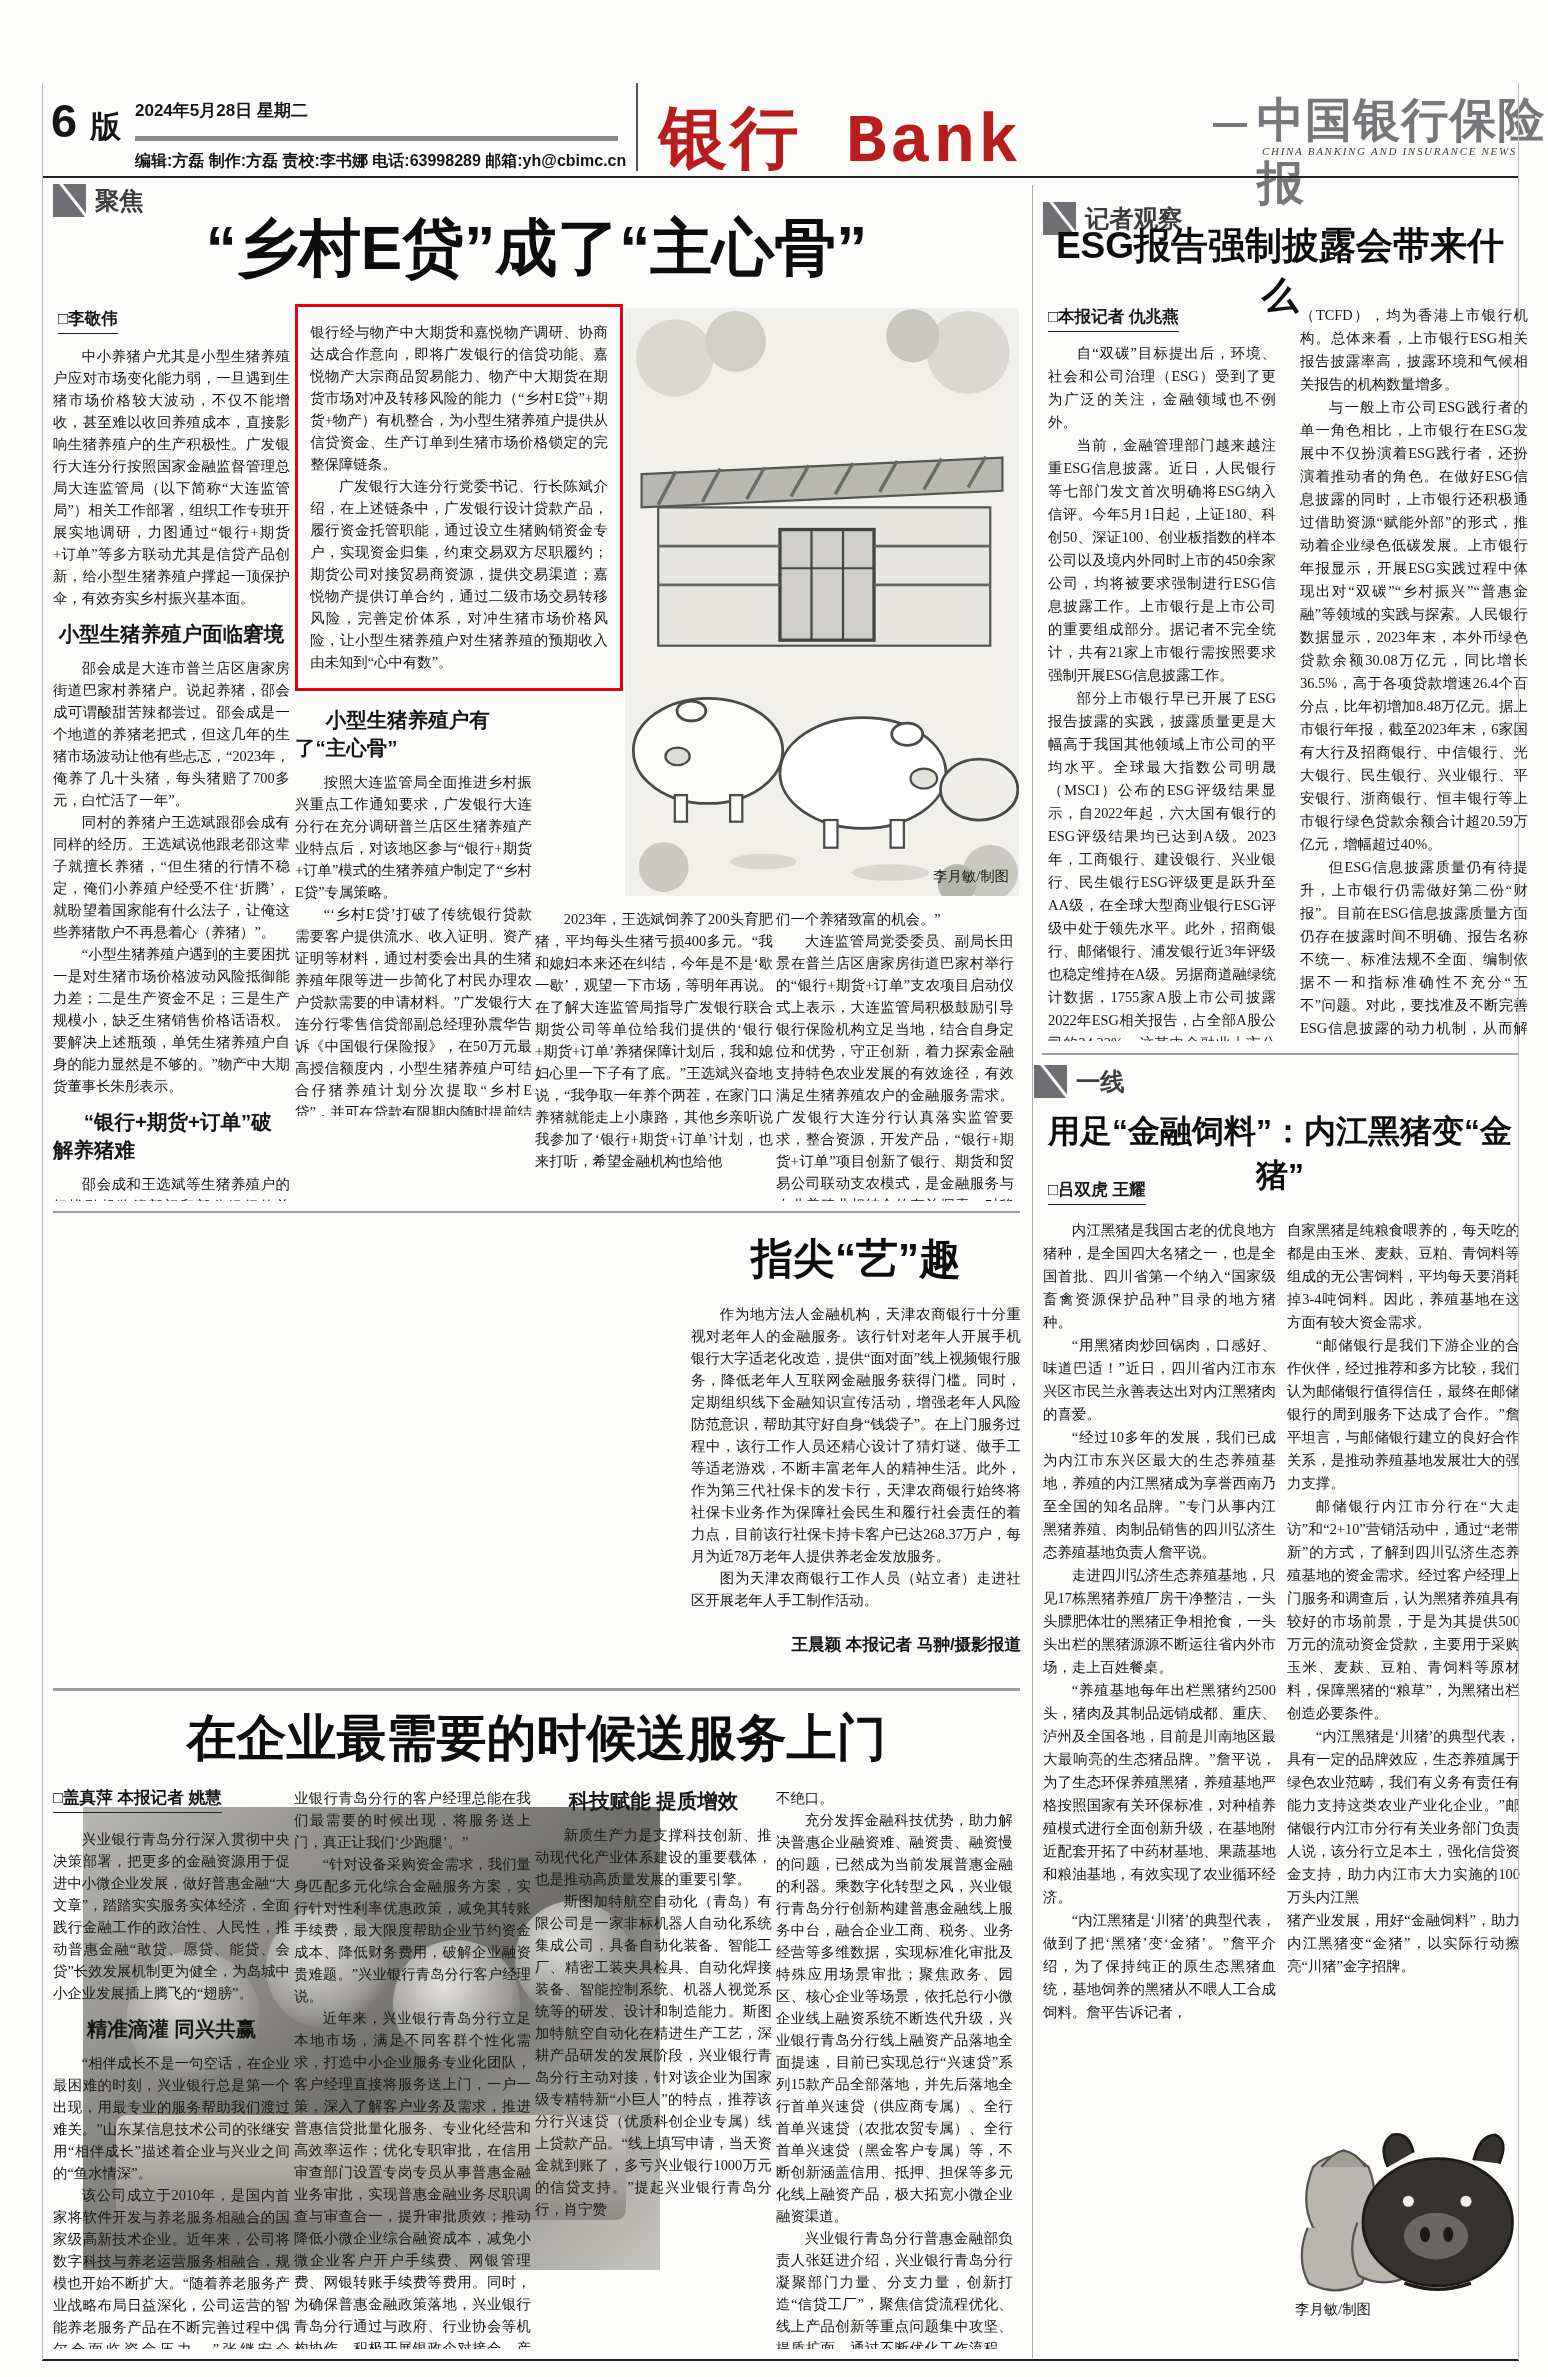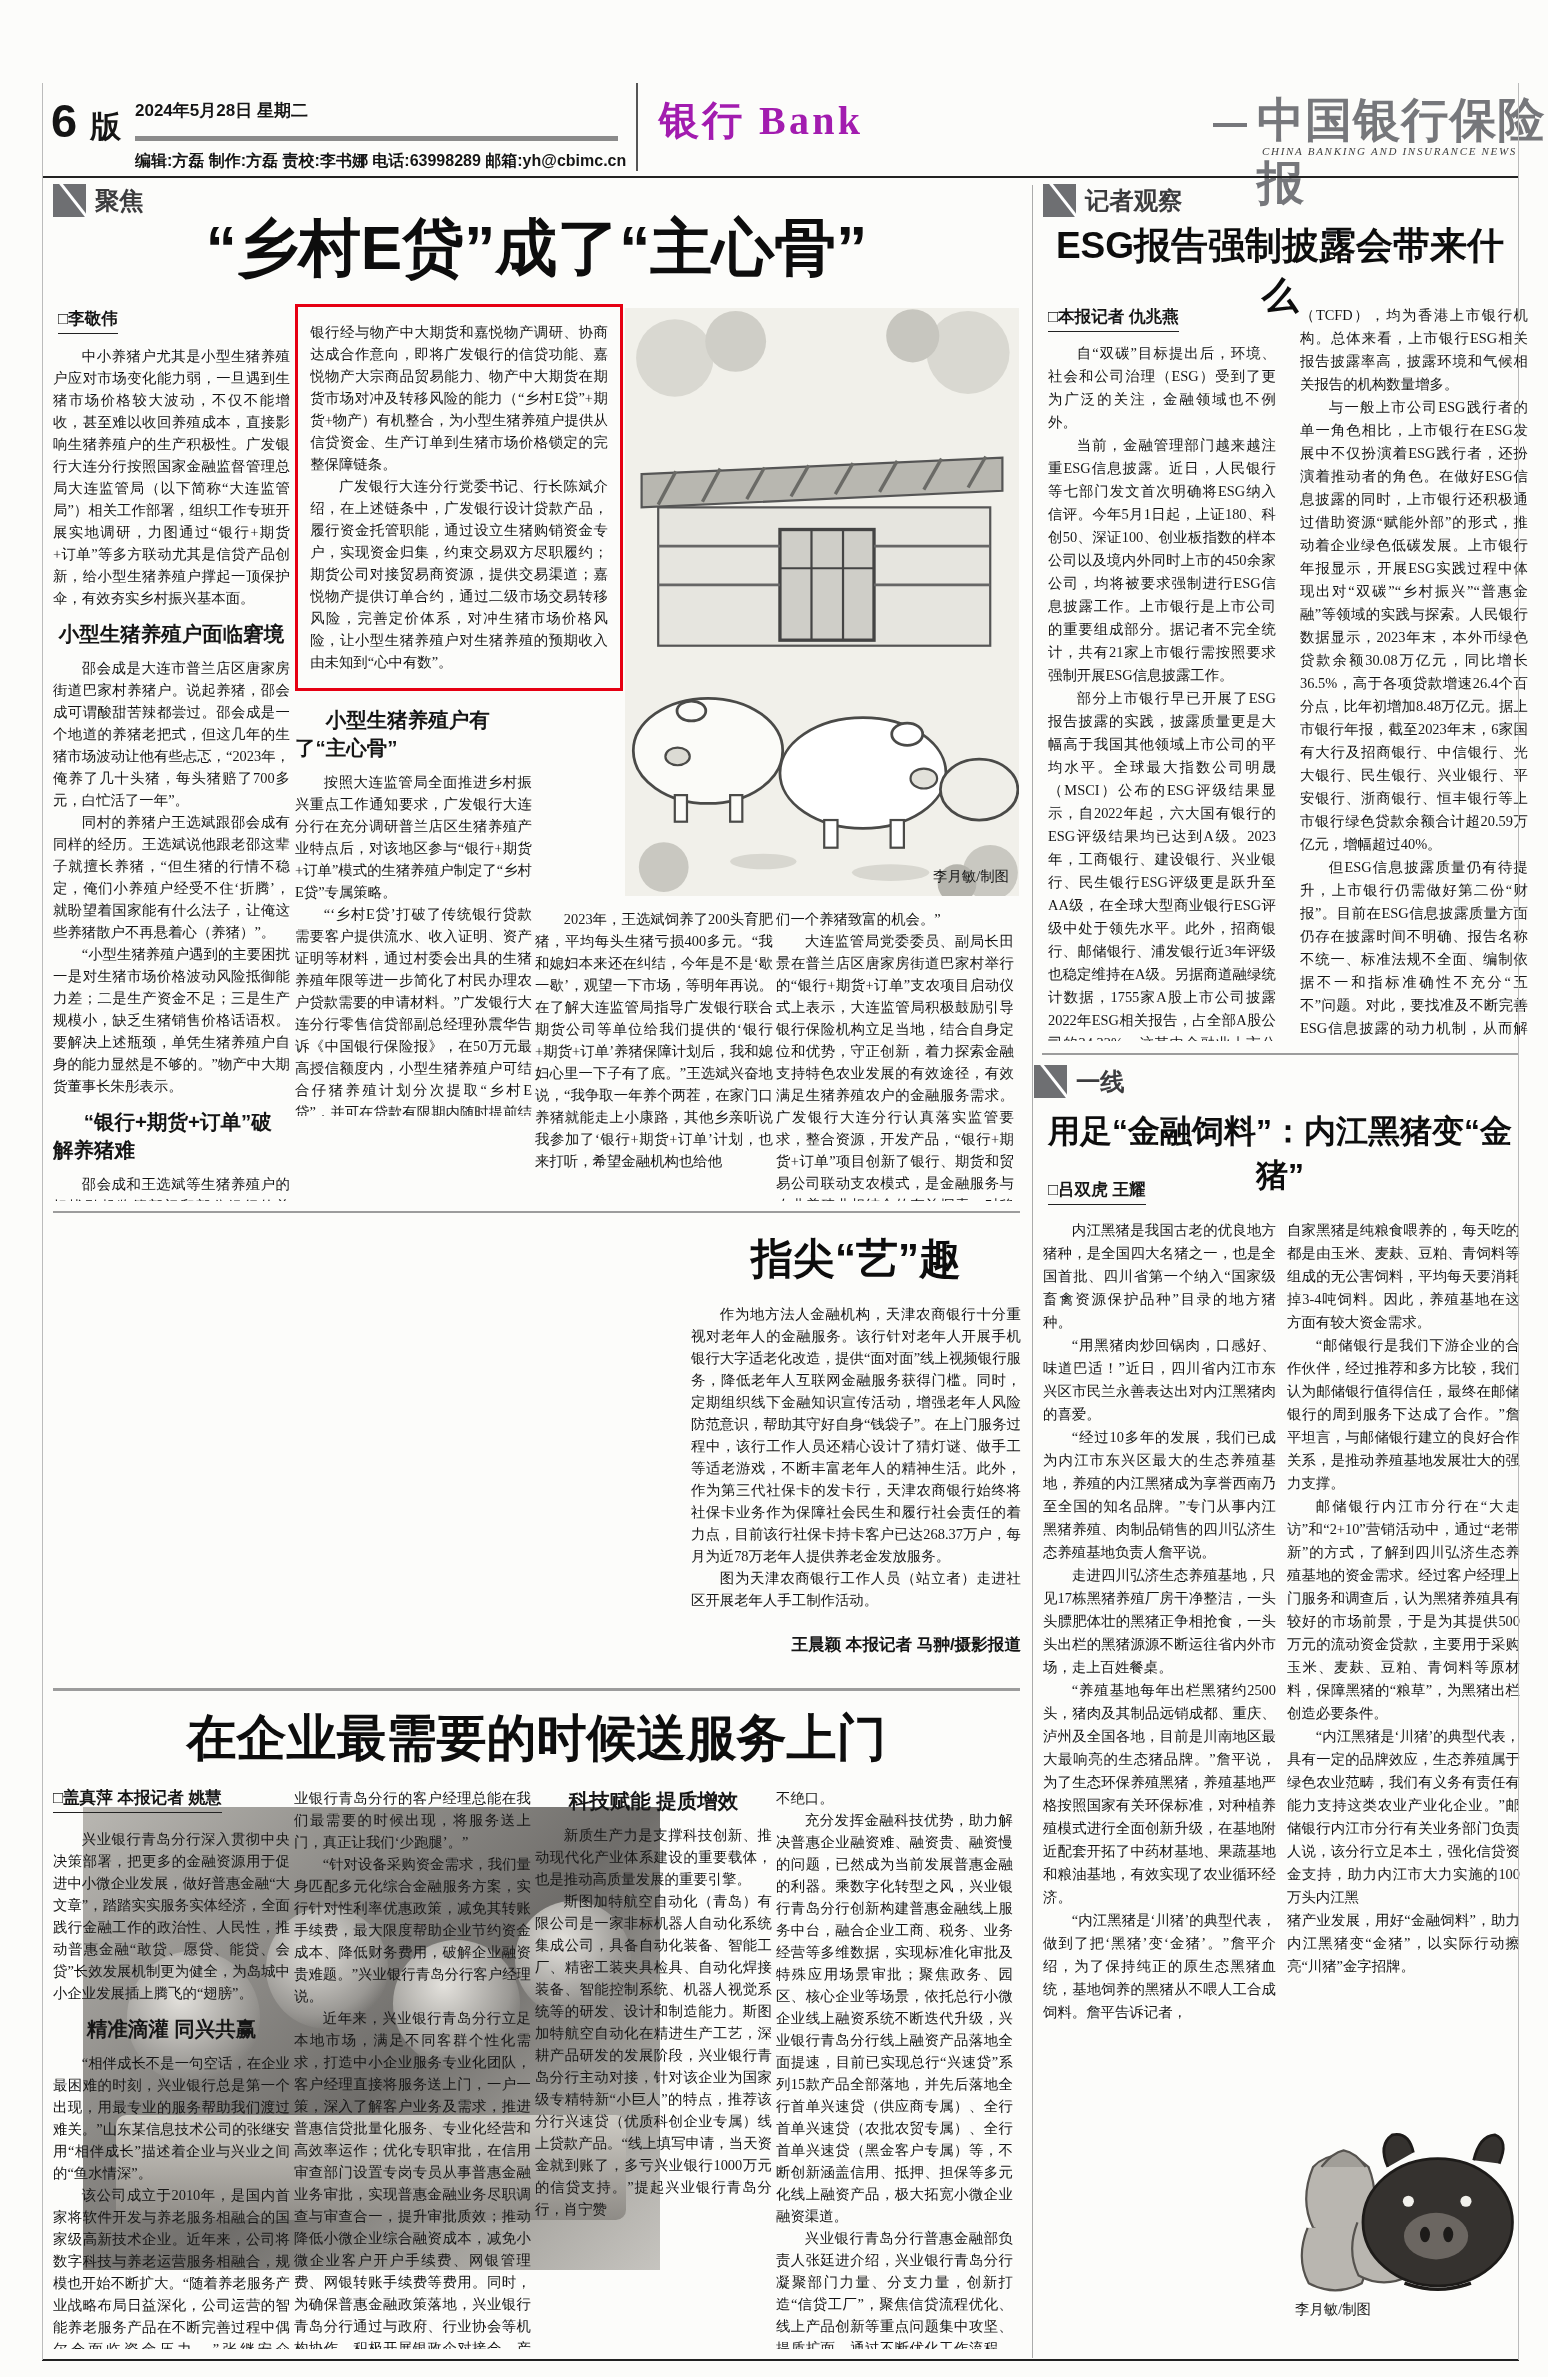--- a/index.html
+++ b/index.html
@@ -5,21 +5,21 @@
   html,body{margin:0;padding:0;background:#e8e8e6;}
   #page{position:relative;width:1549px;height:2377px;background:#fcfcfa;font-family:"Liberation Serif","DejaVu Serif",serif;color:#151515;overflow:hidden;}
   .abs{position:absolute;}
   .rule{position:absolute;background:#222;}
   .grule{position:absolute;background:#9c9c9c;}
   
   .pageno{font-family:"Liberation Sans",sans-serif;font-weight:bold;font-size:47px;}
   .pageno small{font-size:31px;font-weight:bold;}
   .hdate{font-family:"Liberation Sans",sans-serif;font-size:17px;font-weight:600;}
   .heds{font-family:"Liberation Sans",sans-serif;font-size:16px;font-weight:600;}
-  .secban{font-family:Liberation Serif, serif;font-weight:bold;font-size:40px;color:#a21caf;letter-spacing:3.3px;}
+  .secban{font-family:Liberation Mono, monospace;font-weight:bold;font-size:68px;color:#b91c1c;letter-spacing:3.3px;}
   .masth{font-family:"Liberation Sans",sans-serif;font-weight:bold;font-size:47px;color:#76777b;letter-spacing:1.1px;}
   .masten{font-family:"Liberation Serif",serif;font-size:11px;color:#404040;letter-spacing:1.7px;font-style:italic;}
   
   .slab{position:absolute;display:flex;align-items:center;gap:8.9px;}
   .slab .sq{width:33px;height:33px;background:#6e6f72;position:relative;overflow:hidden;}
   .slab .sq:before{content:"";position:absolute;left:3.3px;top:-4.4px;width:3.3px;height:61px;background:#fff;transform:rotate(-38deg);transform-origin:top left;}
   .slab .tx{font-family:"Liberation Sans",sans-serif;font-weight:bold;font-size:24.4px;color:#3c3c3e;}
   
   .h1{font-family:"Liberation Sans",sans-serif;font-weight:bold;text-align:center;color:#0d0d0d;}
   .byline{font-family:"Liberation Sans",sans-serif;font-weight:bold;font-size:16.6px;border-bottom:1.7px solid #222;display:inline-block;padding-bottom:3.3px;text-align:center;}
@@ -143,21 +143,21 @@
 
   <div class="col" style="left:535px;top:908px;width:238px;height:293px;">
     <p>2023年，王选斌饲养了200头育肥猪，平均每头生猪亏损400多元。“我和媳妇本来还在纠结，今年是不是‘歇一歇’，观望一下市场，等明年再说。在了解大连监管局指导广发银行联合期货公司等单位给我们提供的‘银行+期货+订单’养猪保障计划后，我和媳妇心里一下子有了底。”王选斌兴奋地说，“我争取一年养个两茬，在家门口养猪就能走上小康路，其他乡亲听说我参加了‘银行+期货+订单’计划，也来打听，希望金融机构也给他</p>
   </div>
   <div class="col" style="left:776px;top:908px;width:238px;height:293px;">
     <p class="cont">们一个养猪致富的机会。”</p>
     <p>大连监管局党委委员、副局长田景在普兰店区唐家房街道巴家村举行的“银行+期货+订单”支农项目启动仪式上表示，大连监管局积极鼓励引导银行保险机构立足当地，结合自身定位和优势，守正创新，着力探索金融支持特色农业发展的有效途径，有效满足生猪养殖农户的金融服务需求。广发银行大连分行认真落实监管要求，整合资源，开发产品，“银行+期货+订单”项目创新了银行、期货和贸易公司联动支农模式，是金融服务与农业养殖业相结合的有益探索，对稳定生猪市场供应，增加生猪养殖农户收入，助力乡村振兴，引导金融机构开拓业务发展渠道具有示范带头作用。</p>
   </div>
   <div class="grule" style="left:53px;top:1211px;width:967px;height:2.2px;"></div>
 
-  <div class="slab" style="left:1043px;top:184px;">
+  <div class="slab" style="left:1043px;top:202px;">
     <span class="sq"></span>
     <span class="tx">记者观察</span>
   </div>
   <div class="abs h1" style="left:1042px;top:221px;width:476px;font-size:37px;">ESG报告强制披露会带来什么</div>
   <div class="abs" style="left:1048px;top:306px;">
     <span class="byline">□本报记者 仇兆燕</span>
   </div>
   <div class="col esg" style="left:1048px;top:342px;width:228px;height:699px;">
     <p>自“双碳”目标提出后，环境、社会和公司治理（ESG）受到了更为广泛的关注，金融领域也不例外。</p>
     <p>当前，金融管理部门越来越注重ESG信息披露。近日，人民银行等七部门发文首次明确将ESG纳入信评。今年5月1日起，上证180、科创50、深证100、创业板指数的样本公司以及境内外同时上市的450余家公司，均将被要求强制进行ESG信息披露工作。上市银行是上市公司的重要组成部分。据记者不完全统计，共有21家上市银行需按照要求强制开展ESG信息披露工作。</p>

